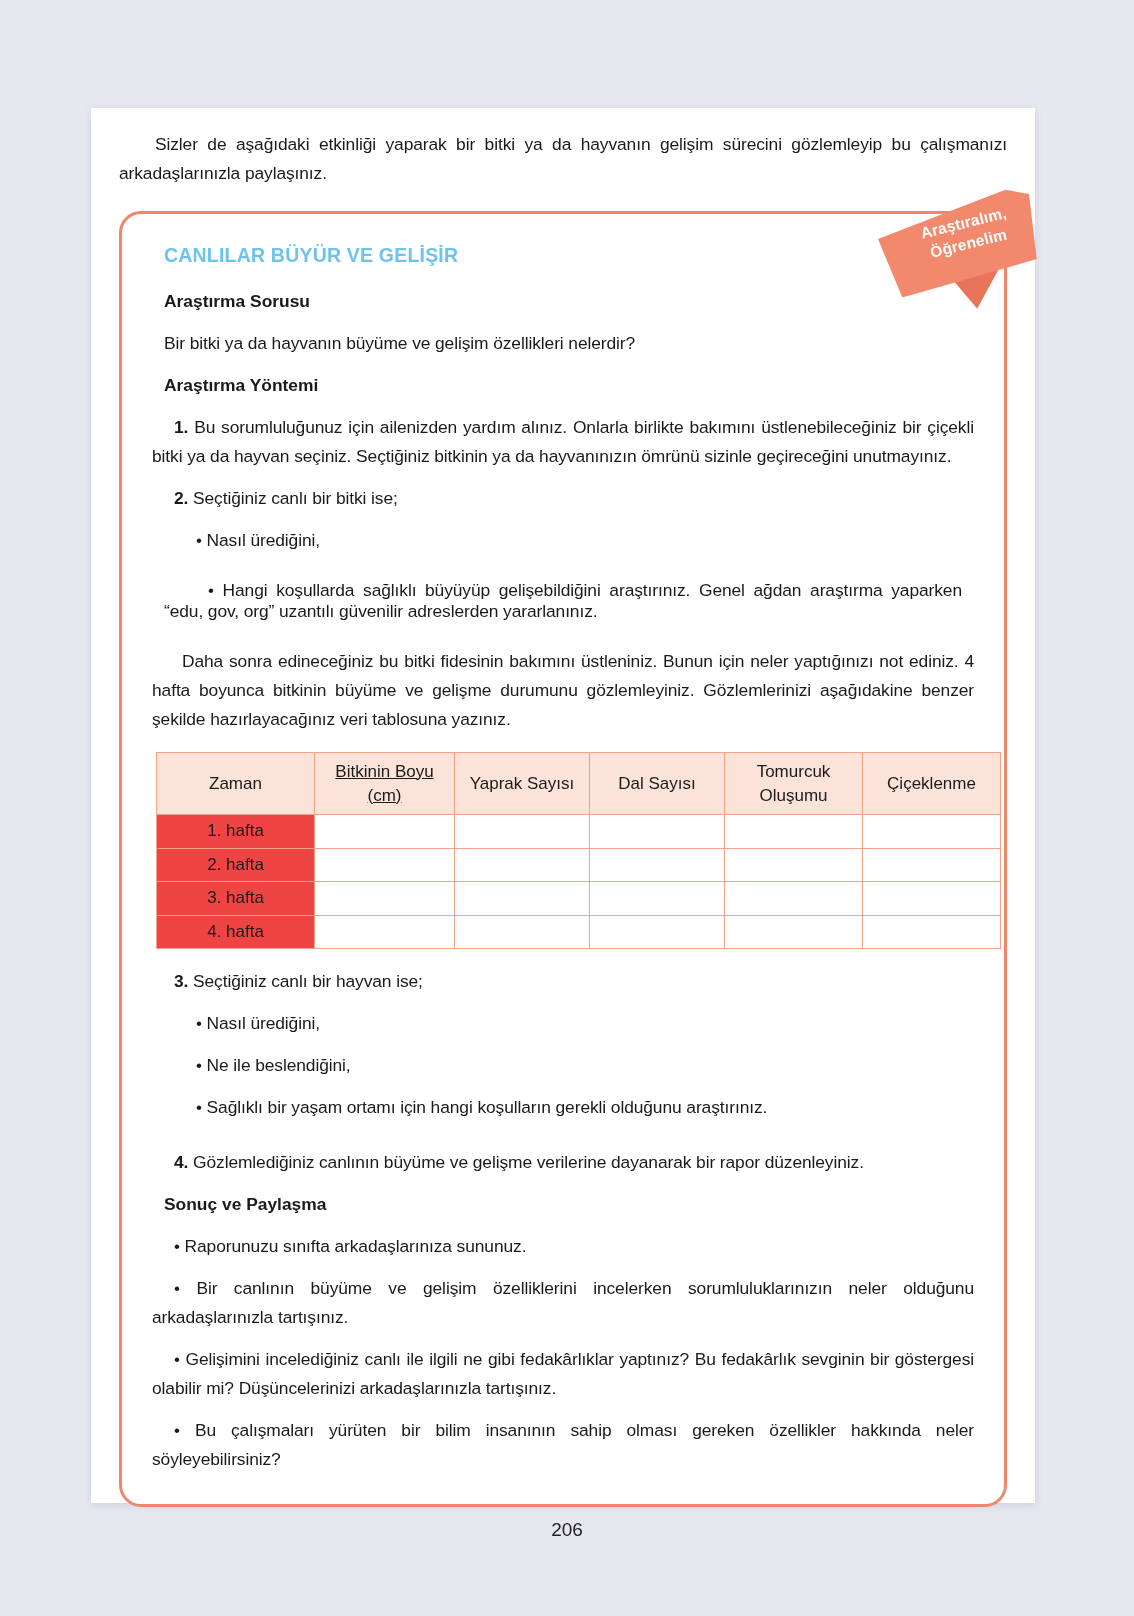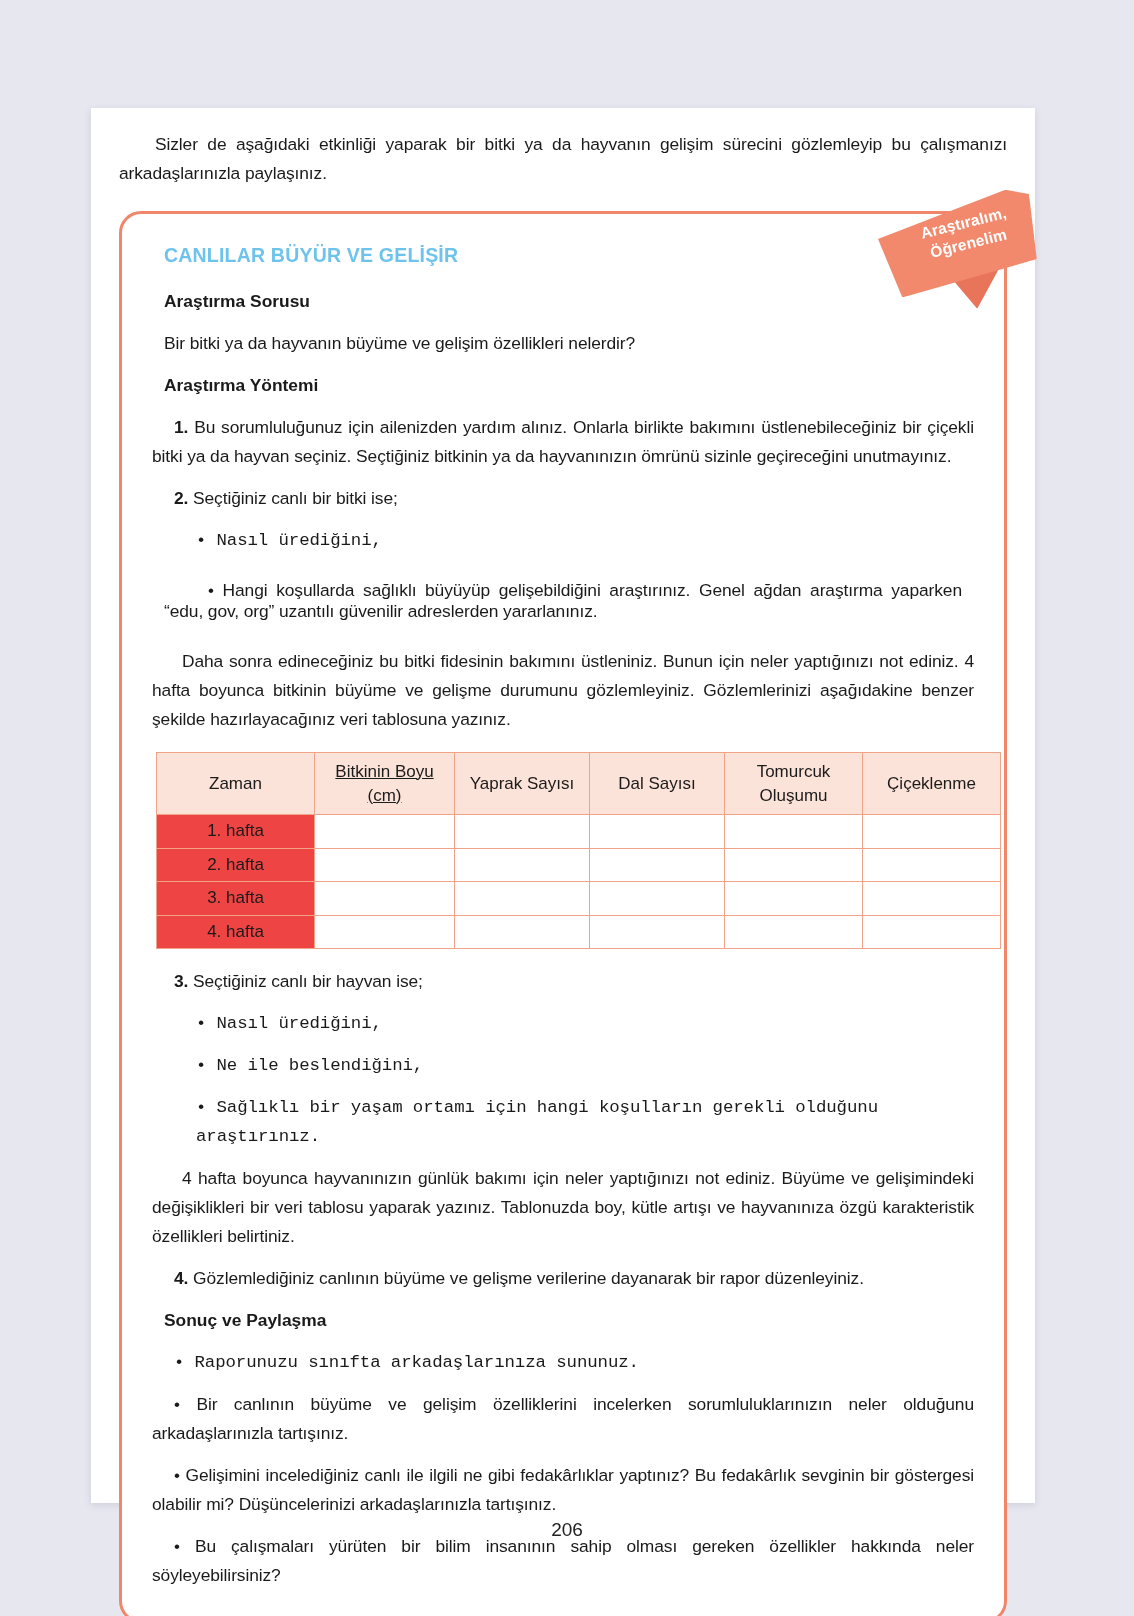--- a/index.html
+++ b/index.html
@@ -111,21 +111,20 @@
     padding-left: 22px;
     letter-spacing: -0.1px;
   }
 
   .bullet-line {
     font-size: 17.4px;
     line-height: 29px;
     margin: 0;
     padding-left: 44px;
     letter-spacing: -0.1px;
-    font-family: Liberation Mono, monospace;
   }
   .bullet-para {
     font-size: 17.4px;
     line-height: 21px;
     margin: 12px;
     text-align: justify;
     text-indent: 44px;
     letter-spacing: -0.1px;
   }
   .bullet-para-2 {
@@ -342,21 +341,20 @@
 
       <p class="bullet-line"><span class="bdot">•</span>&nbsp;<span>Nasıl ürediğini,</span></p>
       <div class="gap-s"></div>
 
       <p class="bullet-line"><span class="bdot">•</span>&nbsp;<span>Ne ile beslendiğini,</span></p>
       <div class="gap-s"></div>
 
       <p class="bullet-line"><span class="bdot">•</span>&nbsp;<span>Sağlıklı bir yaşam ortamı için hangi koşulların gerekli olduğunu araştırınız.</span></p>
       <div class="gap-s"></div>
 
-      <p class="para indent">4 hafta boyunca hayvanınızın günlük bakımı için neler yaptığınızı not ediniz. Büyüme ve gelişimindeki değişiklikleri bir veri tablosu yaparak yazınız. Tablonuzda boy, kütle artışı ve hayvanınıza özgü karakteristik özellikleri belirtiniz.</p>
       <div class="gap-s"></div>
 
       <p class="num-line"><b>4.</b><span> Gözlemlediğiniz canlının büyüme ve gelişme verilerine dayanarak bir rapor düzenleyiniz.</span></p>
       <div class="gap-s"></div>
 
       <div class="sub-head">Sonuç ve Paylaşma</div>
       <div class="gap-s"></div>
 
       <p class="bullet-line" style="padding-left:22px;"><span class="bdot">•</span>&nbsp;<span>Raporunuzu sınıfta arkadaşlarınıza sununuz.</span></p>
       <div class="gap-s"></div>

